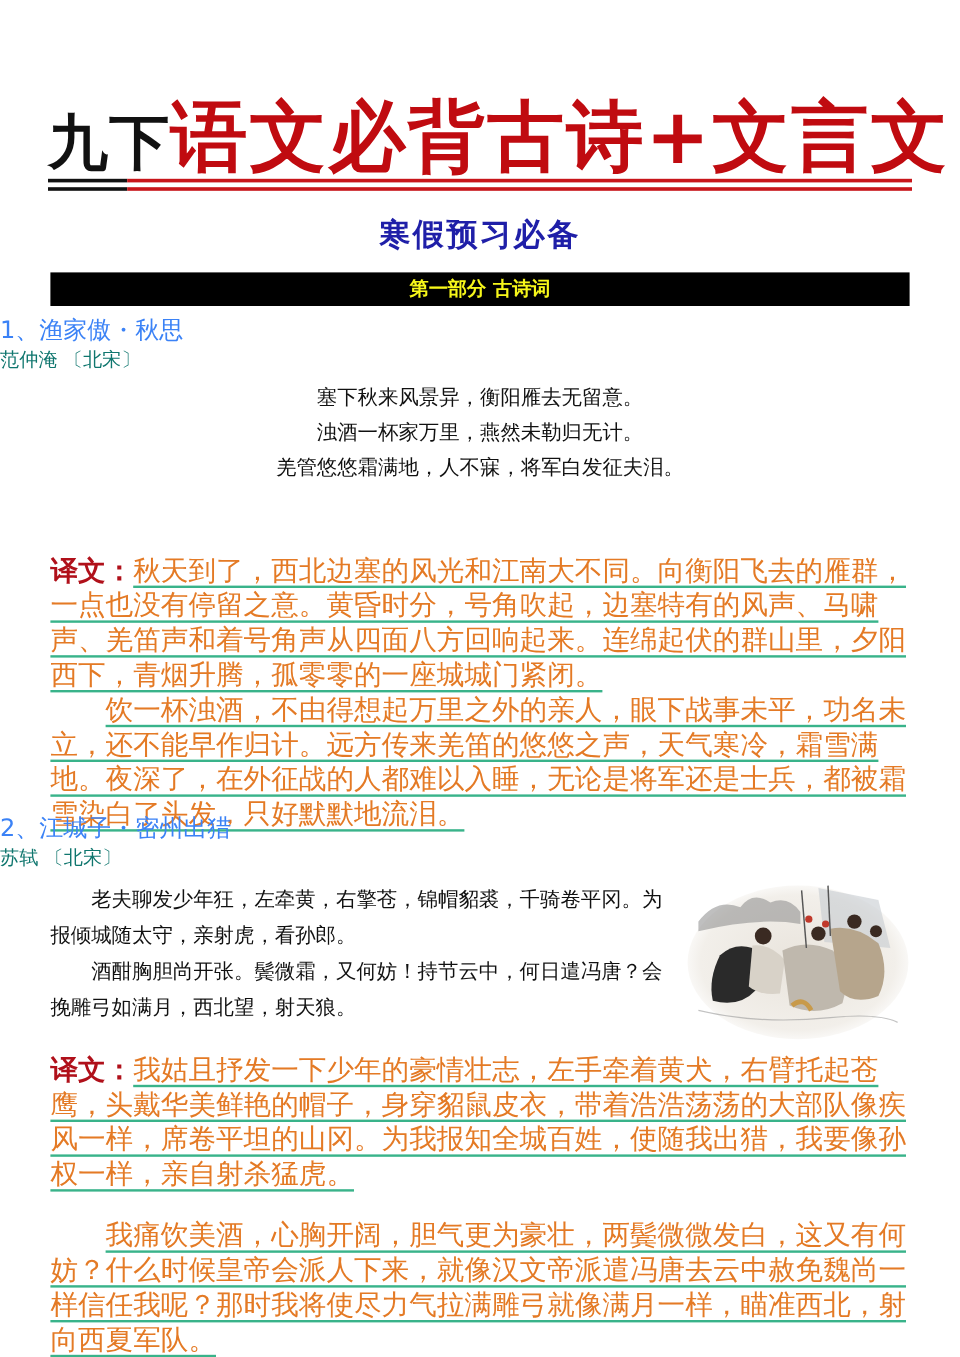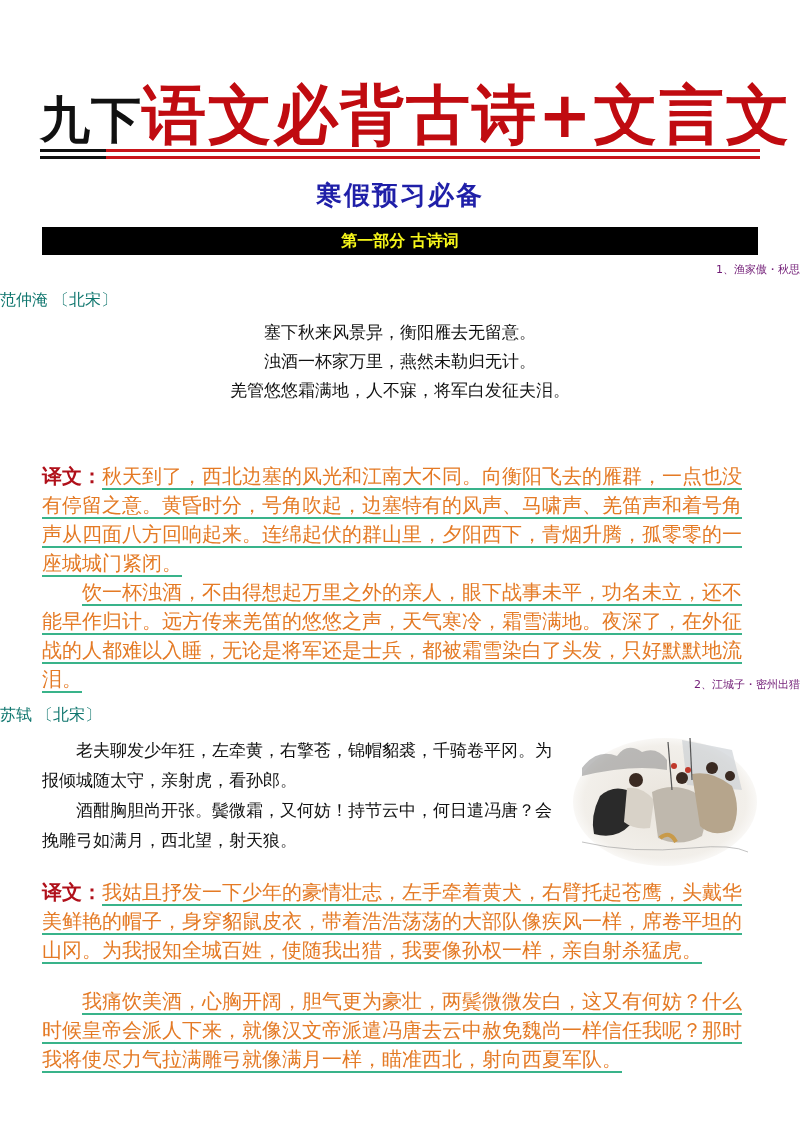--- a/index.html
+++ b/index.html
@@ -18,25 +18,25 @@
 
   .subtitle {
     position: absolute; left: 0; width: 800px; top: 178px; text-align: center;
     font-family: "DejaVu Serif", "Liberation Serif", serif; font-size: 26px; font-weight: bold;
     color: #1f1fa8; letter-spacing: 2px;
   }
   .section-bar {
     position: absolute; left: 42px; top: 227px; width: 716px; height: 28px; background: #000000;
     text-align: center; line-height: 28px; color: #f7f71a; font-size: 16px; font-weight: bold;
   }
-  .poem-title { position: absolute; left: 0; width: 800px; text-align: right; font-size: 11px; color: #701a75; }
+  .poem-title { position: absolute; left: 0; width: 800px; text-align: left; font-size: 20px; color: #3b82f6; }
   .poem-author { position: absolute; left: 0; width: 800px; text-align: left; font-size: 16px; color: #0f766e; }
   .poem-lines { position: absolute; left: 0; width: 800px; top: 318px; text-align: center; font-size: 17px; color: #111; line-height: 29px; }
 
-  .trans { position: absolute; left: 42px; width: 716px; font-size: 20px; line-height: 29px; color: #e47a25; }
+  .trans { position: absolute; left: 42px; width: 716px; font-size: 23px; line-height: 29px; color: #e47a25; }
   .trans .lbl { color: #b0101a; font-weight: bold; }
   .trans .u { text-decoration: underline; text-decoration-color: #39b38a; text-decoration-thickness: 2px; text-underline-offset: 5px; }
 
   .ci-body { position: absolute; left: 42px; top: 735px; width: 520px; font-size: 17px; line-height: 30px; color: #111; }
   .ci-body p { margin: 0; text-indent: 2em; }
 
   .illustration { position: absolute; left: 572px; top: 730px; width: 186px; height: 140px; }
 </style>
 </head>
 <body>

